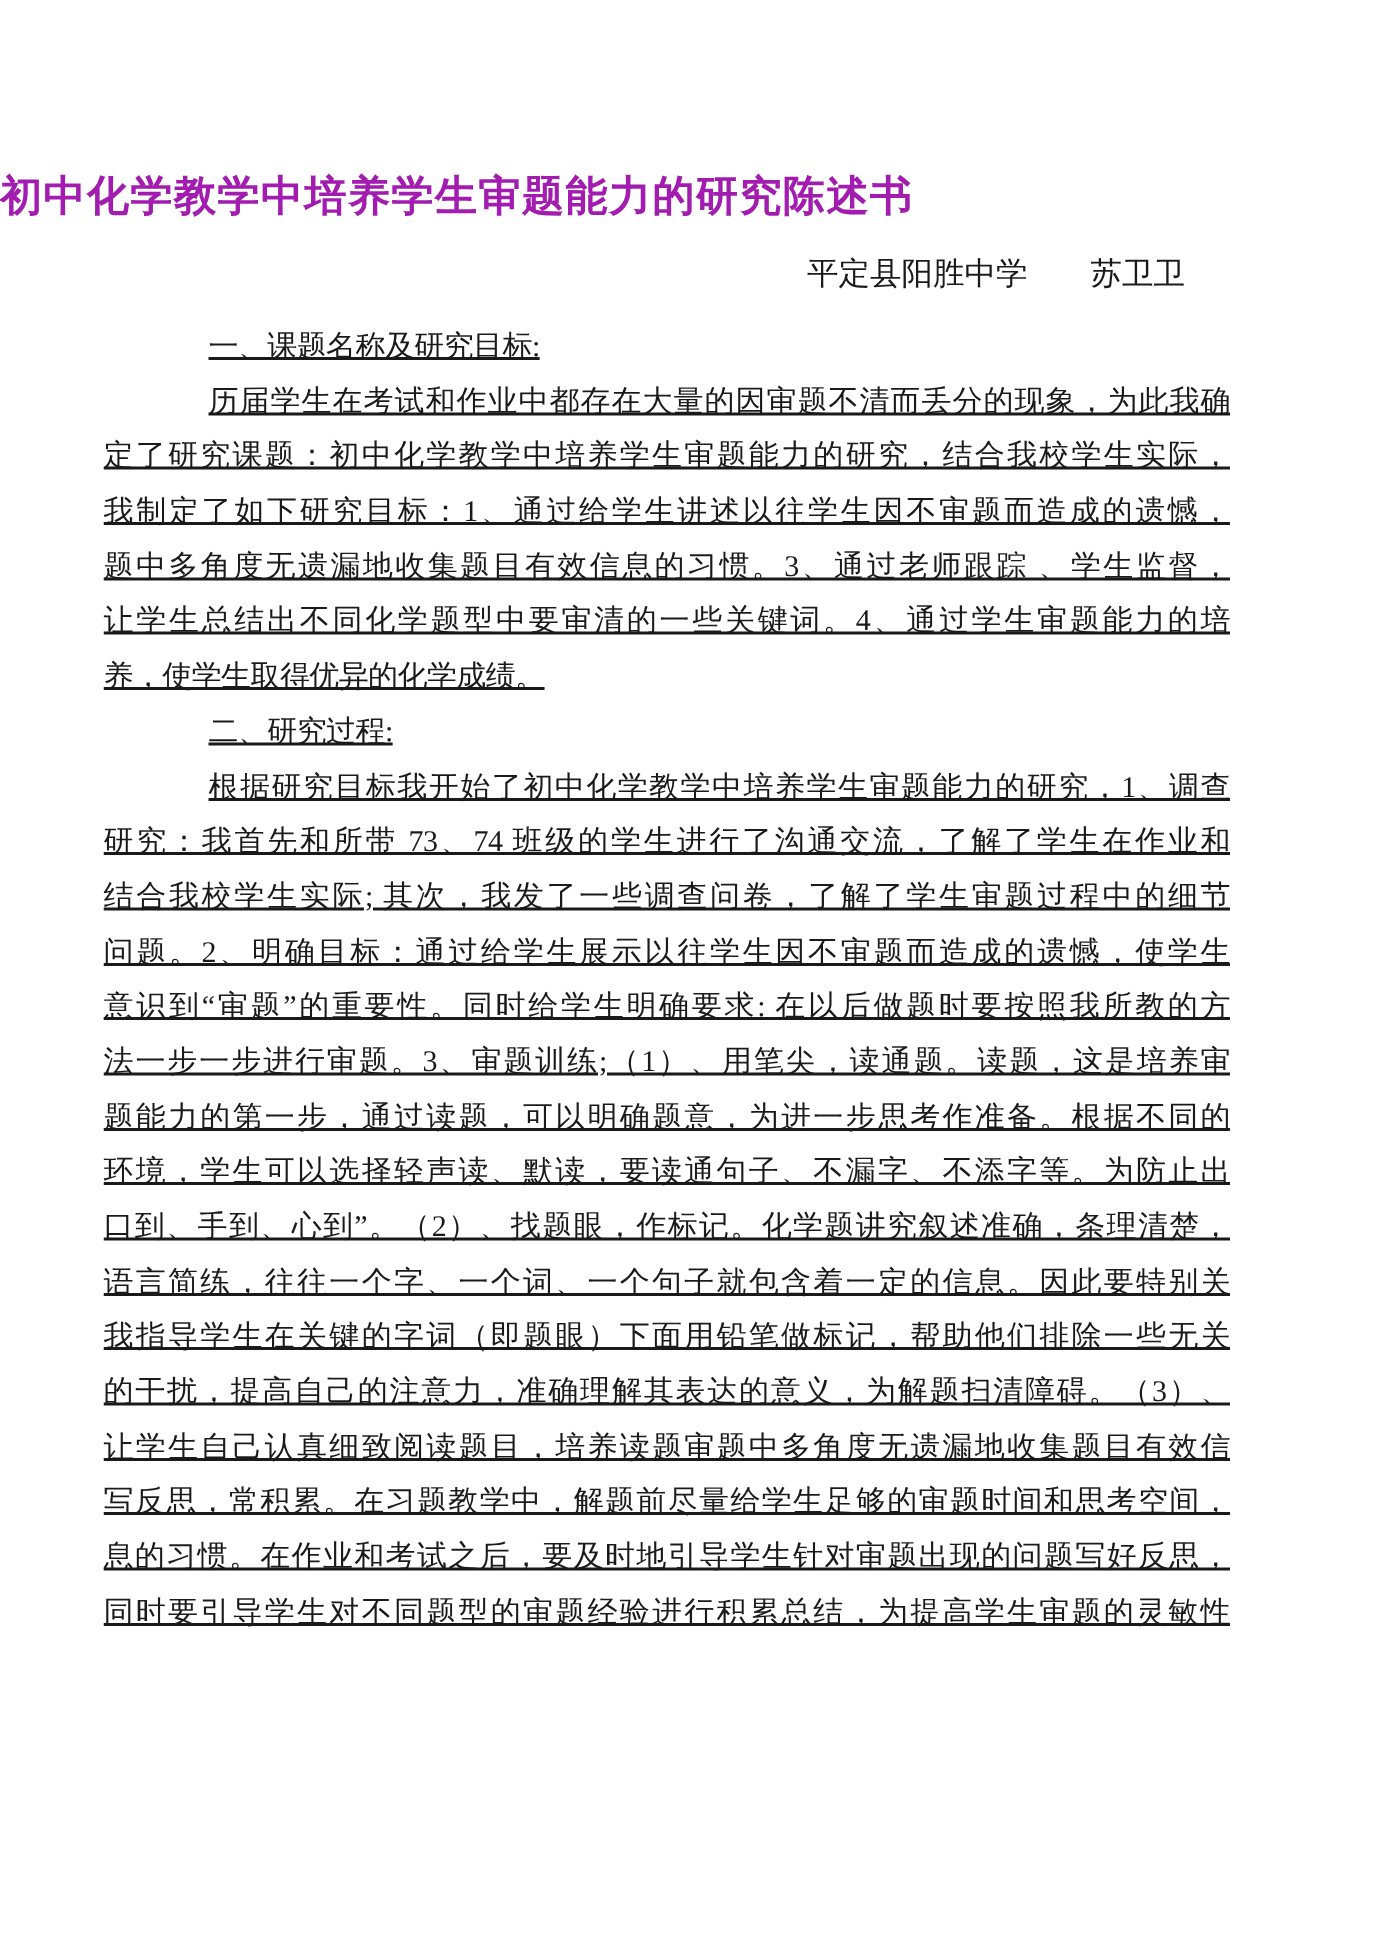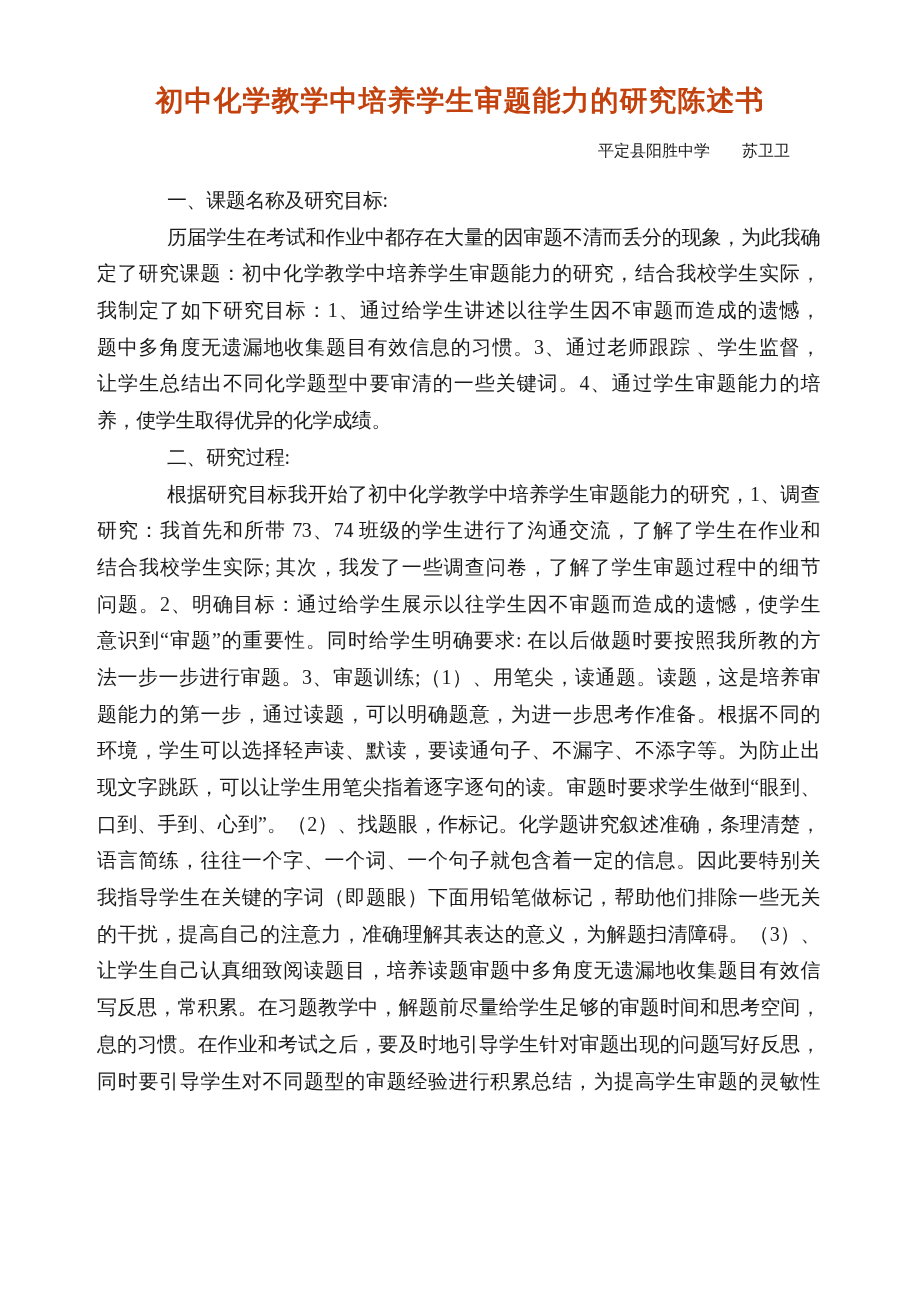--- a/index.html
+++ b/index.html
@@ -10,37 +10,37 @@
   .page {
     position: relative;
     width: 920px;
     height: 1302px;
     background: #ffffff;
     overflow: hidden;
     font-family: "Liberation Serif", "DejaVu Serif", serif;
     color: #1a1a1a;
   }
   .title {
-    padding-top: 80px;
-    text-align: center;
+    padding-top: 111px;
     font-size: 28px;
     font-weight: bold;
     line-height: 42px;
     letter-spacing: 1px;
-    color: #c2410c;
+    color: #a21caf;
   }
   .byline {
     margin-top: 14px;
     padding-right: 130px;
     text-align: right;
-    font-size: 16px;
+    font-size: 21px;
     line-height: 30px;
   }
   .doc-body {
-    margin: 16px 100px 0 97px;
+    margin: 16px 100px 0 69px;
+    text-decoration: underline;
   }
   .line {
     font-size: 20px;
     height: 36.7px;
     line-height: 36.7px;
     letter-spacing: -0.4px;
     overflow: hidden;
     text-align: justify;
     white-space: normal;
   }
@@ -71,21 +71,20 @@
       <div class="line final">养，使学生取得优异的化学成绩。</div>
       <div class="line heading indent">二、研究过程:</div>
       <div class="line indent just">根据研究目标我开始了初中化学教学中培养学生审题能力的研究，1、调查</div>
       <div class="line just">研究：我首先和所带 73、74 班级的学生进行了沟通交流，了解了学生在作业和</div>
       <div class="line just">结合我校学生实际; 其次，我发了一些调查问卷，了解了学生审题过程中的细节</div>
       <div class="line just">问题。2、明确目标：通过给学生展示以往学生因不审题而造成的遗憾，使学生</div>
       <div class="line just">意识到“审题”的重要性。同时给学生明确要求: 在以后做题时要按照我所教的方</div>
       <div class="line just">法一步一步进行审题。3、审题训练;（1）、用笔尖，读通题。读题，这是培养审</div>
       <div class="line just">题能力的第一步，通过读题，可以明确题意，为进一步思考作准备。根据不同的</div>
       <div class="line just">环境，学生可以选择轻声读、默读，要读通句子、不漏字、不添字等。为防止出</div>
-      <div class="line just">现文字跳跃，可以让学生用笔尖指着逐字逐句的读。审题时要求学生做到“眼到、</div>
       <div class="line just">口到、手到、心到”。（2）、找题眼，作标记。化学题讲究叙述准确，条理清楚，</div>
       <div class="line just">语言简练，往往一个字、一个词、一个句子就包含着一定的信息。因此要特别关</div>
       <div class="line just">我指导学生在关键的字词（即题眼）下面用铅笔做标记，帮助他们排除一些无关</div>
       <div class="line just">的干扰，提高自己的注意力，准确理解其表达的意义，为解题扫清障碍。（3）、</div>
       <div class="line just">让学生自己认真细致阅读题目，培养读题审题中多角度无遗漏地收集题目有效信</div>
       <div class="line just">写反思，常积累。在习题教学中，解题前尽量给学生足够的审题时间和思考空间，</div>
       <div class="line just">息的习惯。在作业和考试之后，要及时地引导学生针对审题出现的问题写好反思，</div>
       <div class="line just">同时要引导学生对不同题型的审题经验进行积累总结，为提高学生审题的灵敏性</div>
     </div>
 </div>

